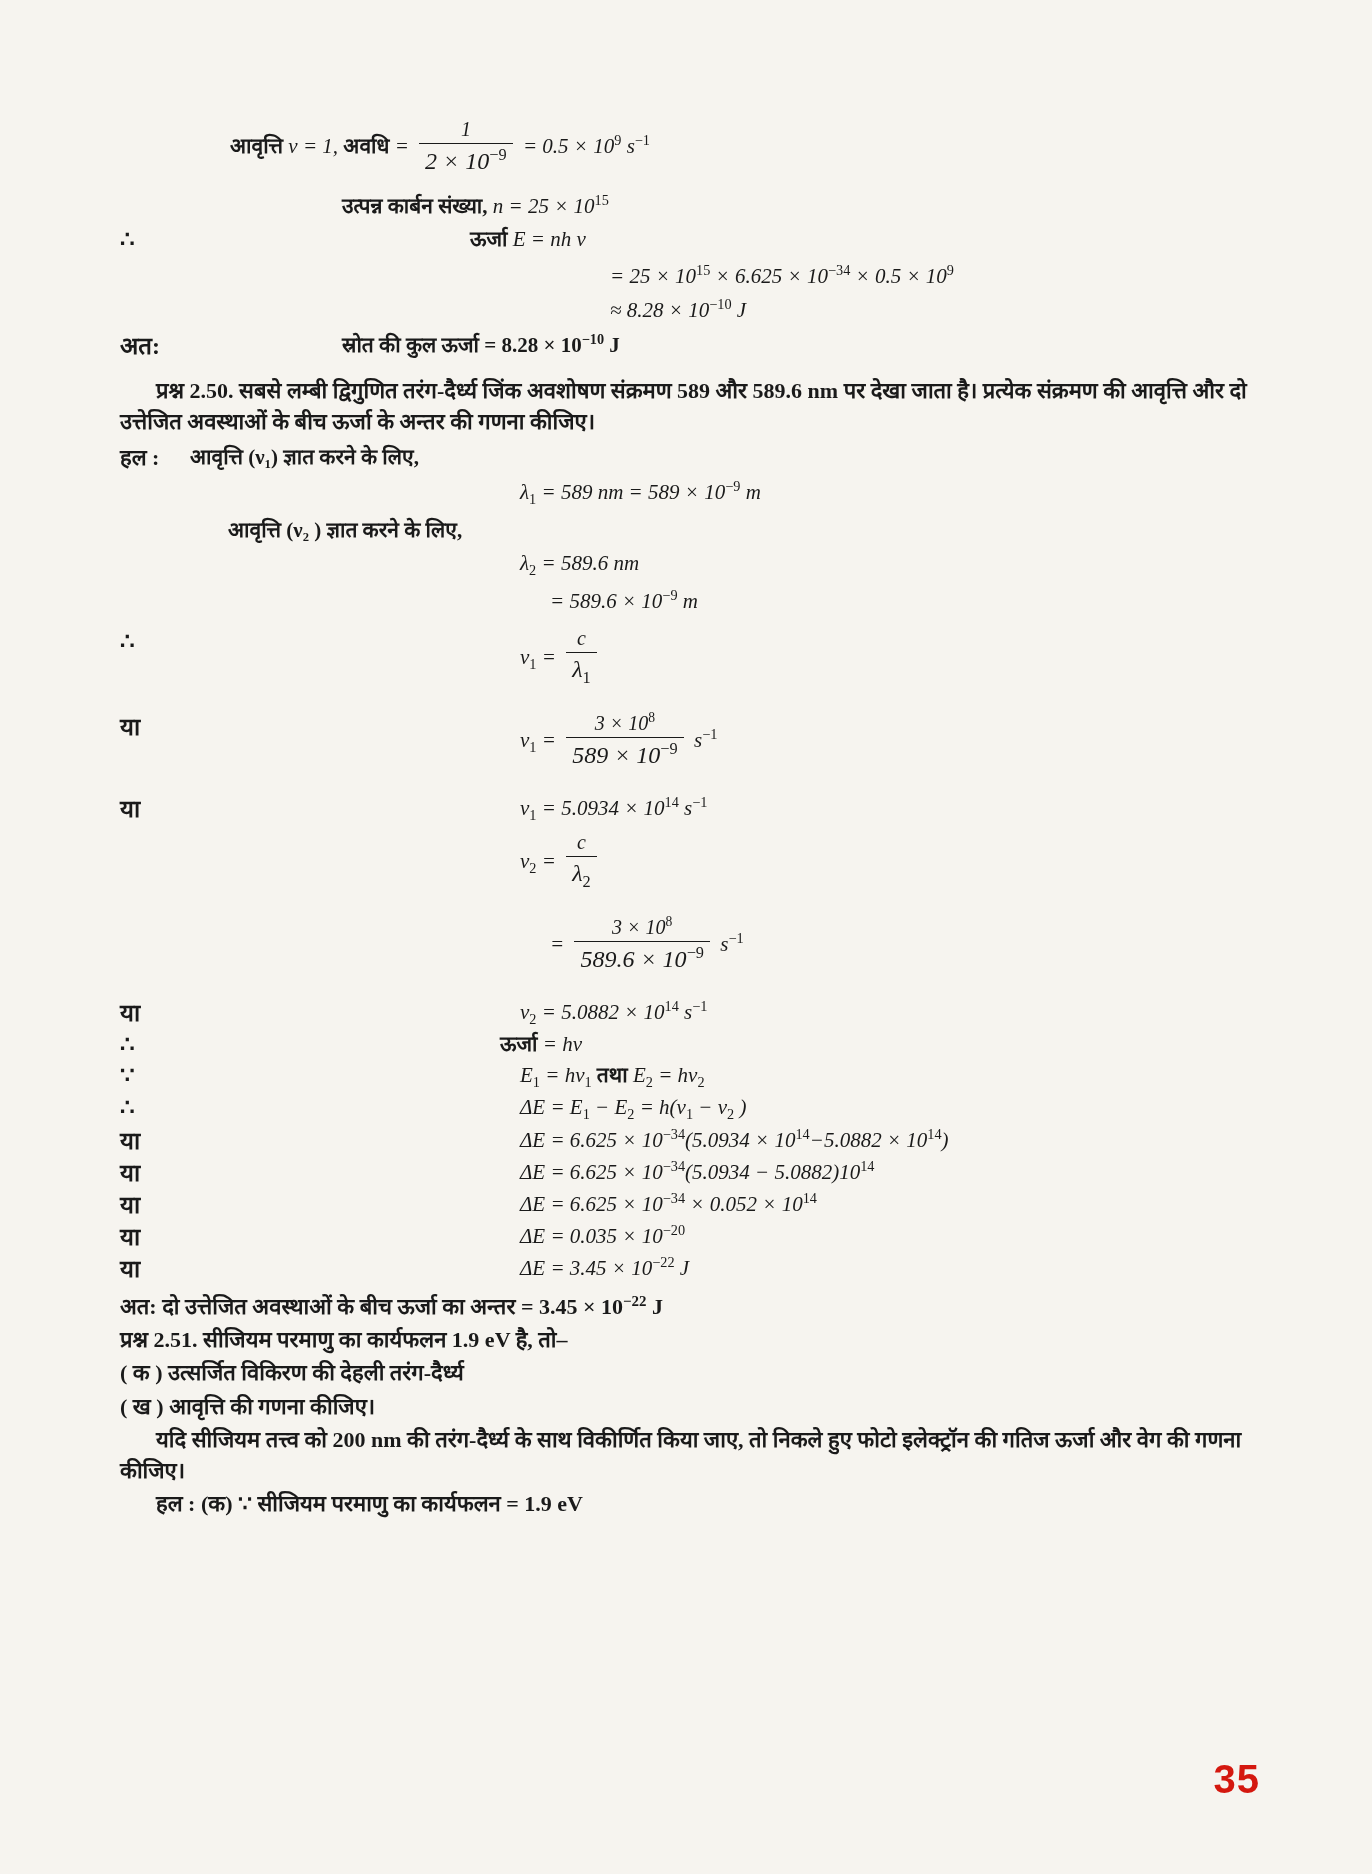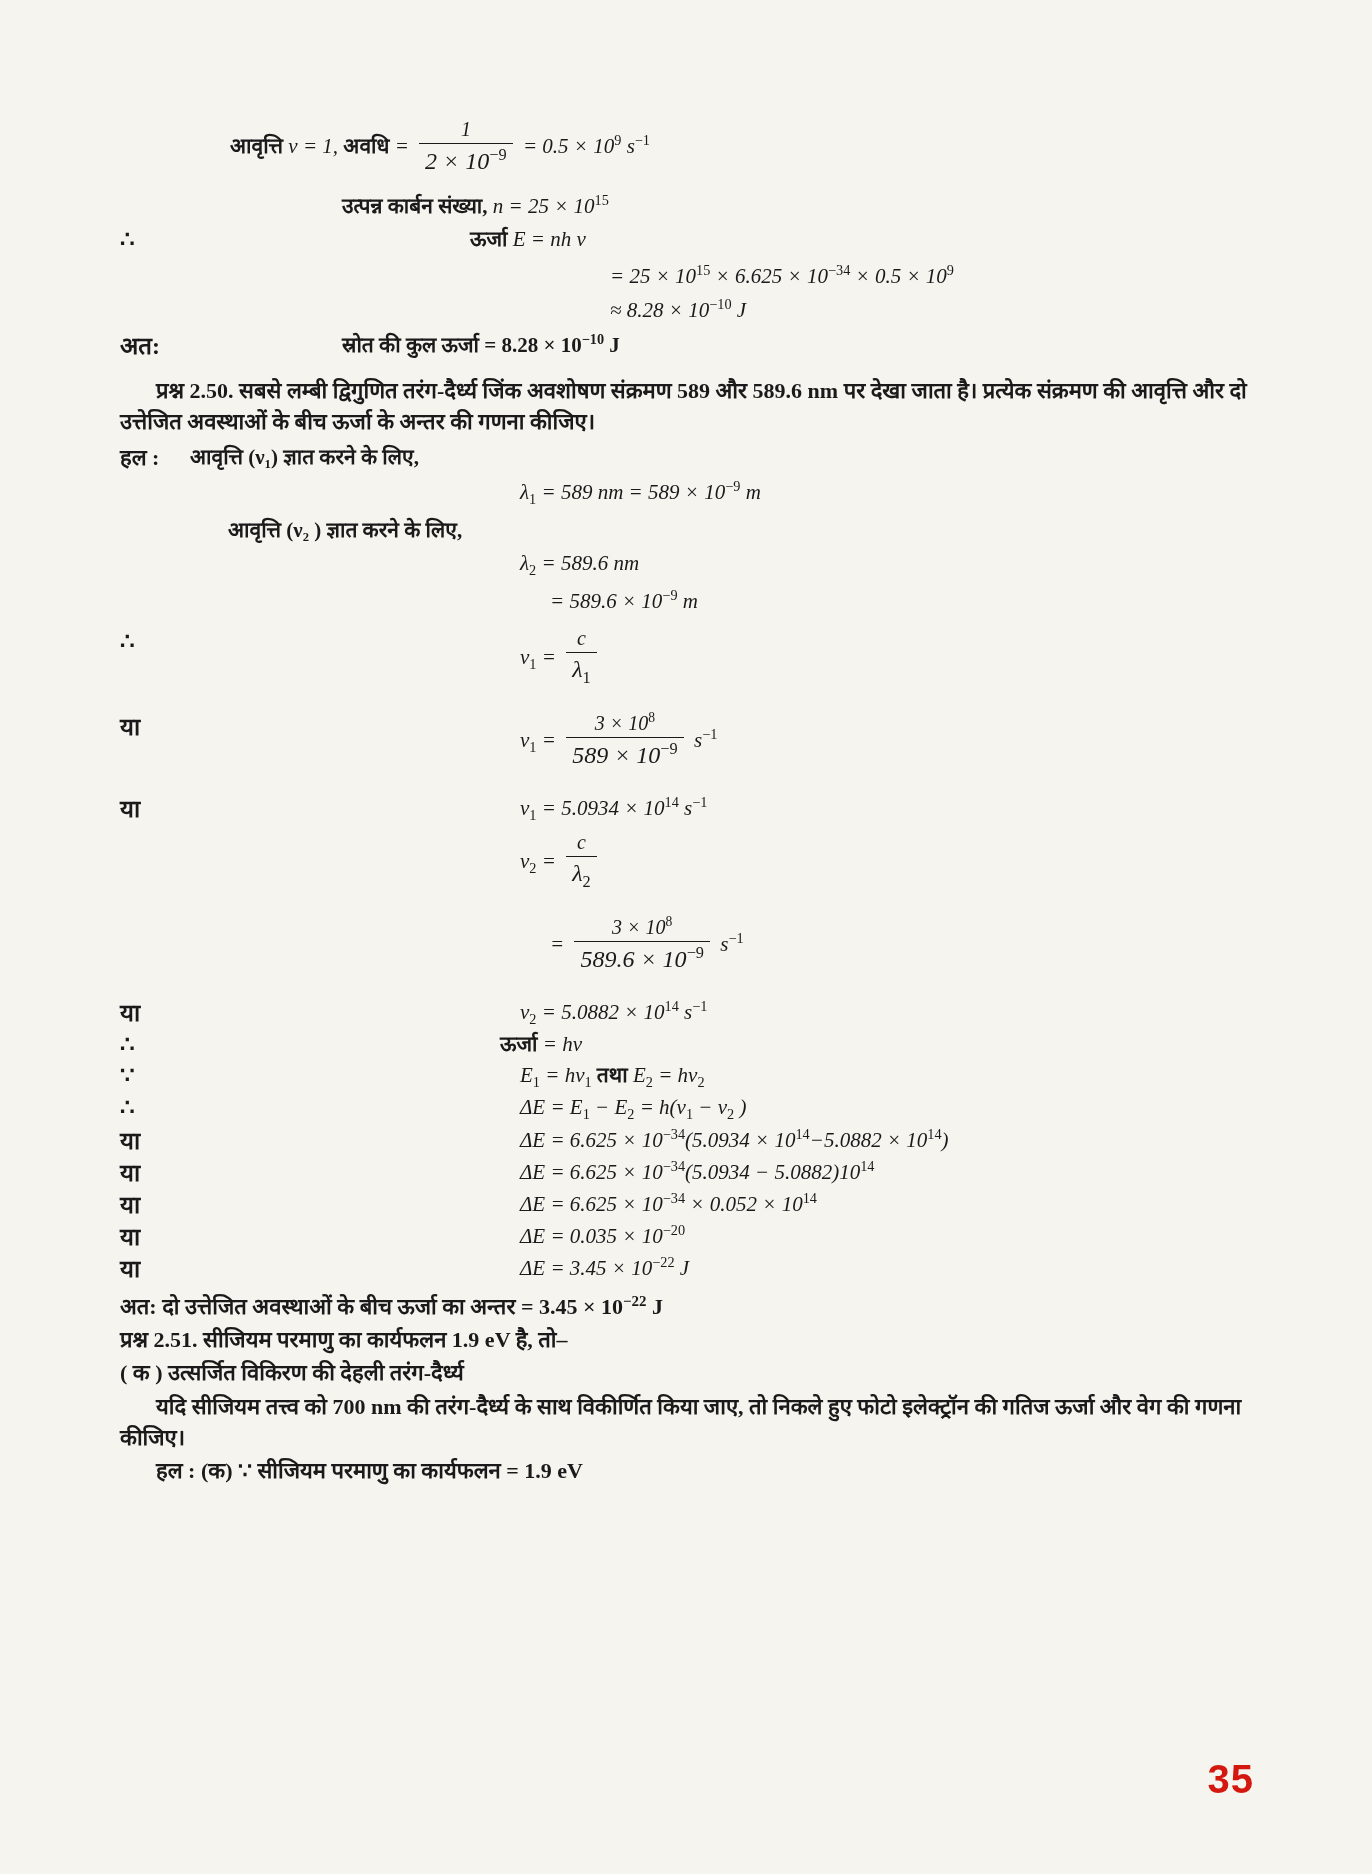--- a/index.html
+++ b/index.html
@@ -76,21 +76,21 @@
     text-align: left;
   }
   .indent { text-indent: 36px; }
   .bold { font-weight: 700; }
   .ml2 { margin-left: 112px; }
   .ml3 { margin-left: 290px; }
   .ml4 { margin-left: 240px; }
   .ml5 { margin-left: 380px; }
   .pageno {
     position: absolute;
-    right: 118px;
+    right: 112px;
     bottom: 72px;
     color: #d4180f;
     font-family: "Liberation Sans", sans-serif;
     font-weight: 700;
     font-size: 40px;
     letter-spacing: 1px;
   }
   .tight { margin-top: 2px; }
   .sp6 { margin-top: 7px; }
   .sp12 { margin-top: 14px; }
@@ -296,17 +296,18 @@
       <span class="up">Δ</span><span class="var">E</span> <span class="up">= 3.45 × 10<sup>−22</sup> J</span>
     </div>
   </div>
 
   <div class="para sp6">
     अत: दो उत्तेजित अवस्थाओं के बीच ऊर्जा का अन्तर = 3.45 × 10<sup>−22</sup> J
   </div>
 
   <div class="para tight">प्रश्न 2.51. सीजियम परमाणु का कार्यफलन 1.9 eV है, तो–</div>
   <div class="para tight">( क ) उत्सर्जित विकिरण की देहली तरंग-दैर्ध्य</div>
-  <div class="para indent tight">यदि सीजियम तत्त्व को 700 nm की तरंग-दैर्ध्य के साथ विकीर्णित किया जाए, तो निकले हुए फोटो इलेक्ट्रॉन की गतिज ऊर्जा और वेग की गणना कीजिए।</div>
+  <div class="para tight">( ख ) आवृत्ति की गणना कीजिए।</div>
+  <div class="para indent tight">यदि सीजियम तत्त्व को 200 nm की तरंग-दैर्ध्य के साथ विकीर्णित किया जाए, तो निकले हुए फोटो इलेक्ट्रॉन की गतिज ऊर्जा और वेग की गणना कीजिए।</div>
   <div class="para indent tight">हल : (क) ∵ सीजियम परमाणु का कार्यफलन = 1.9 eV</div>
 
   <div class="pageno">35</div>
 </div>
 
 </body></html>

